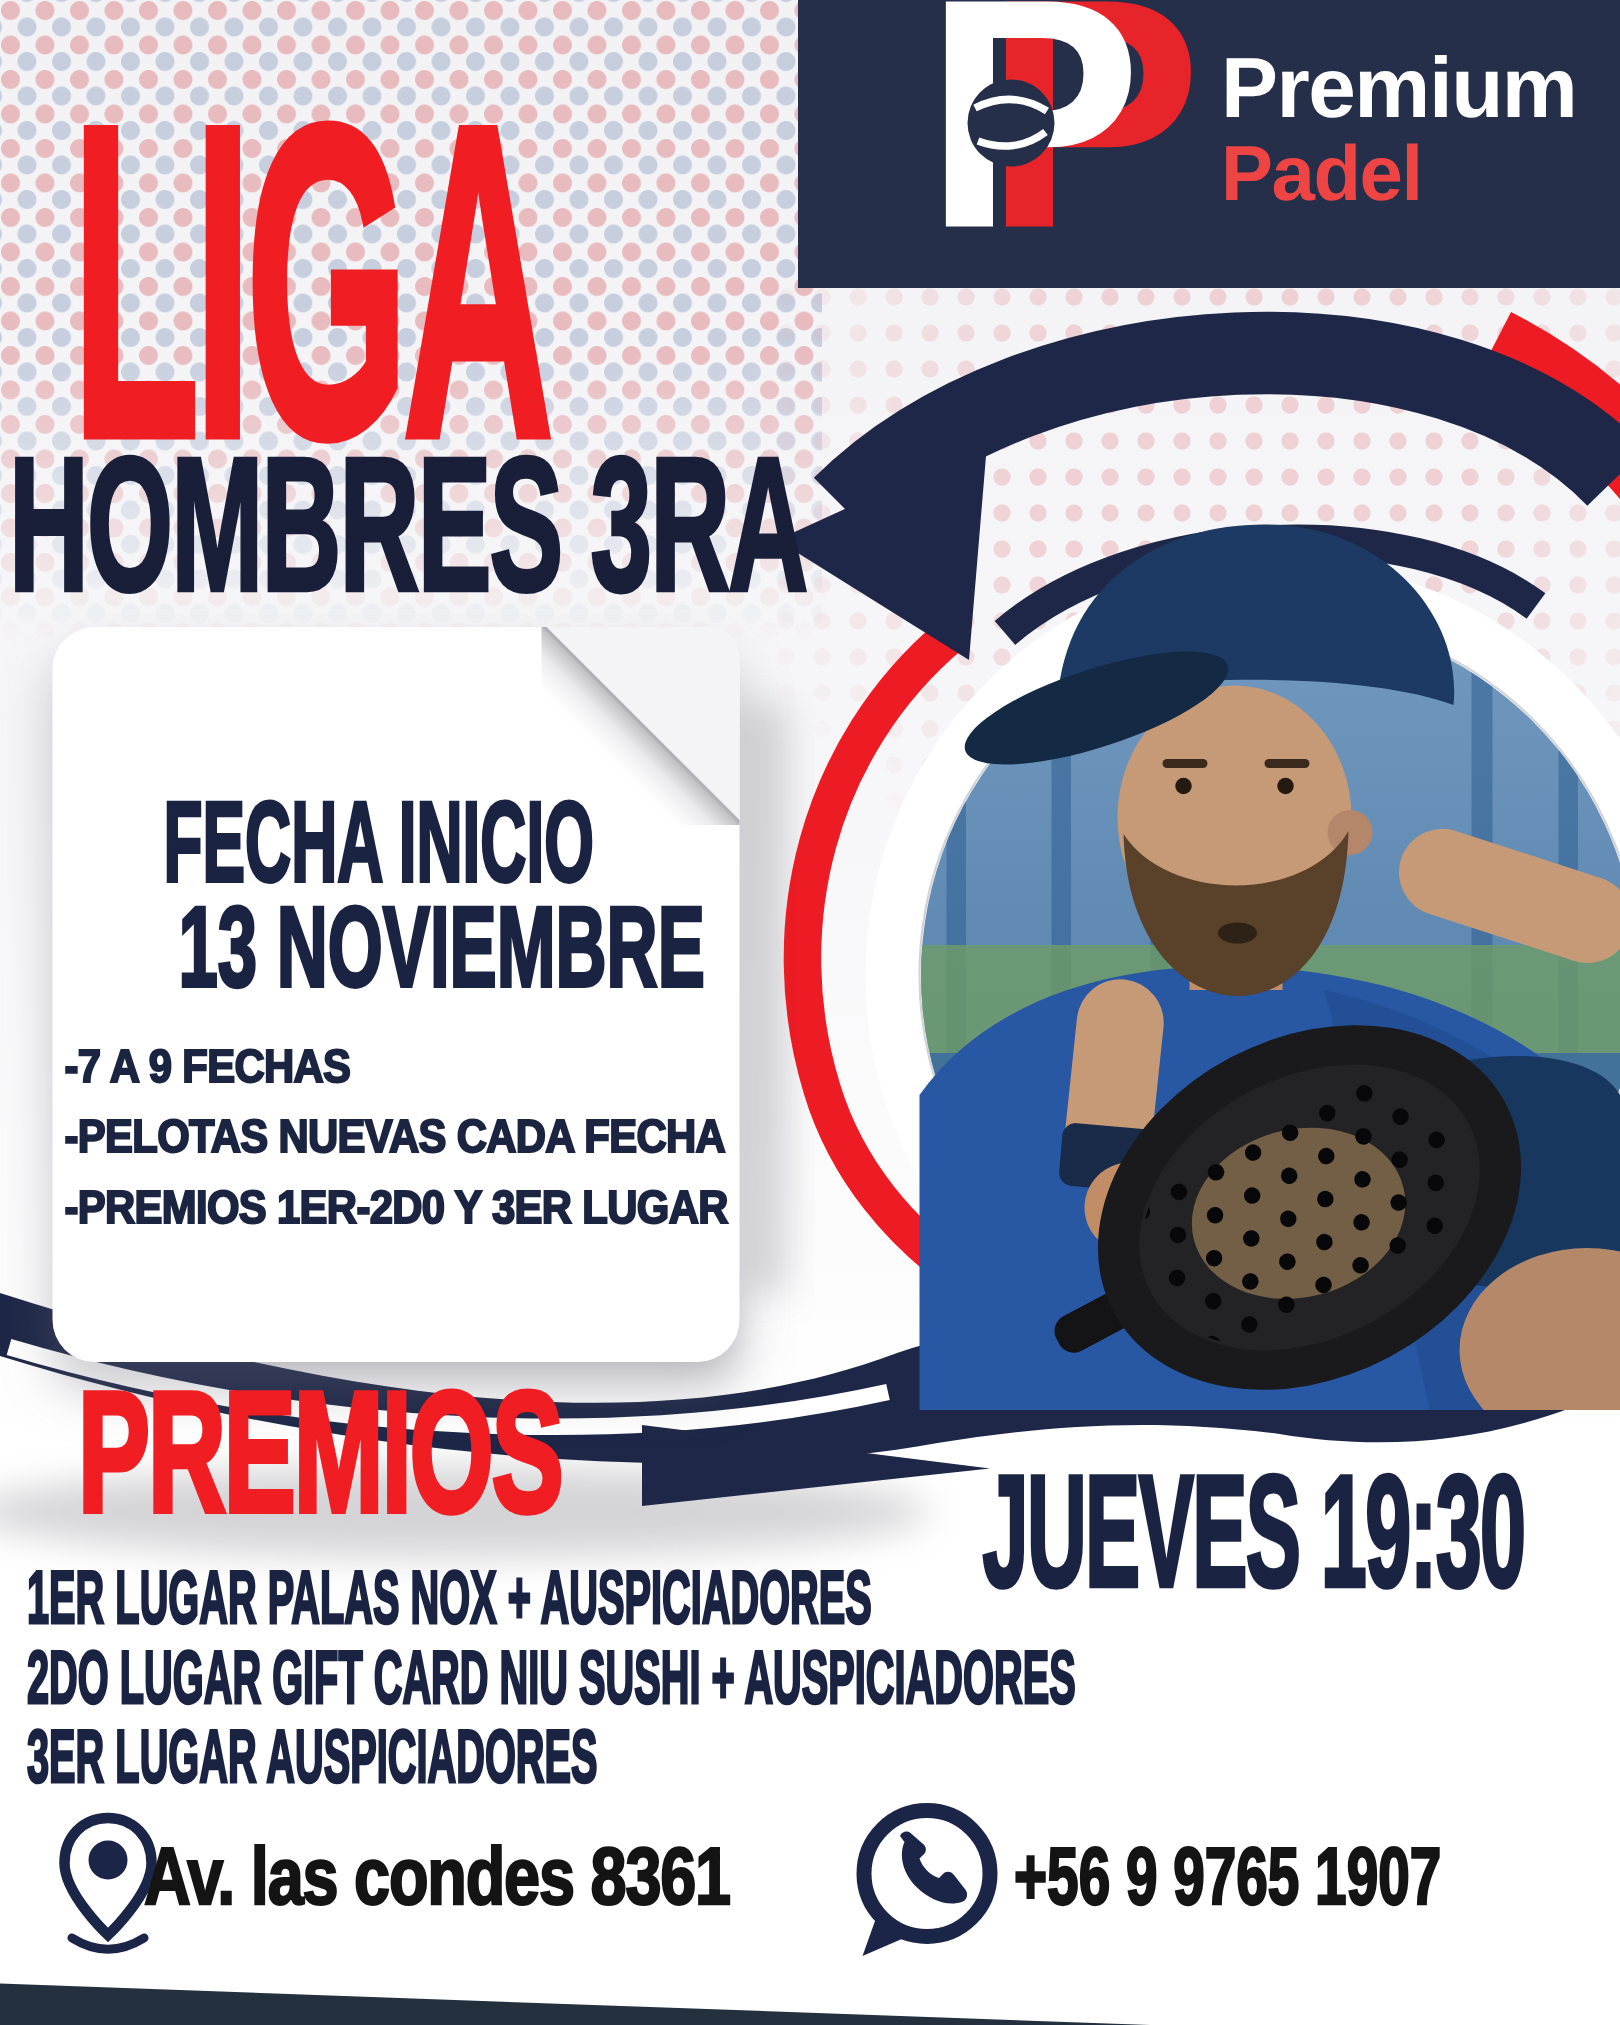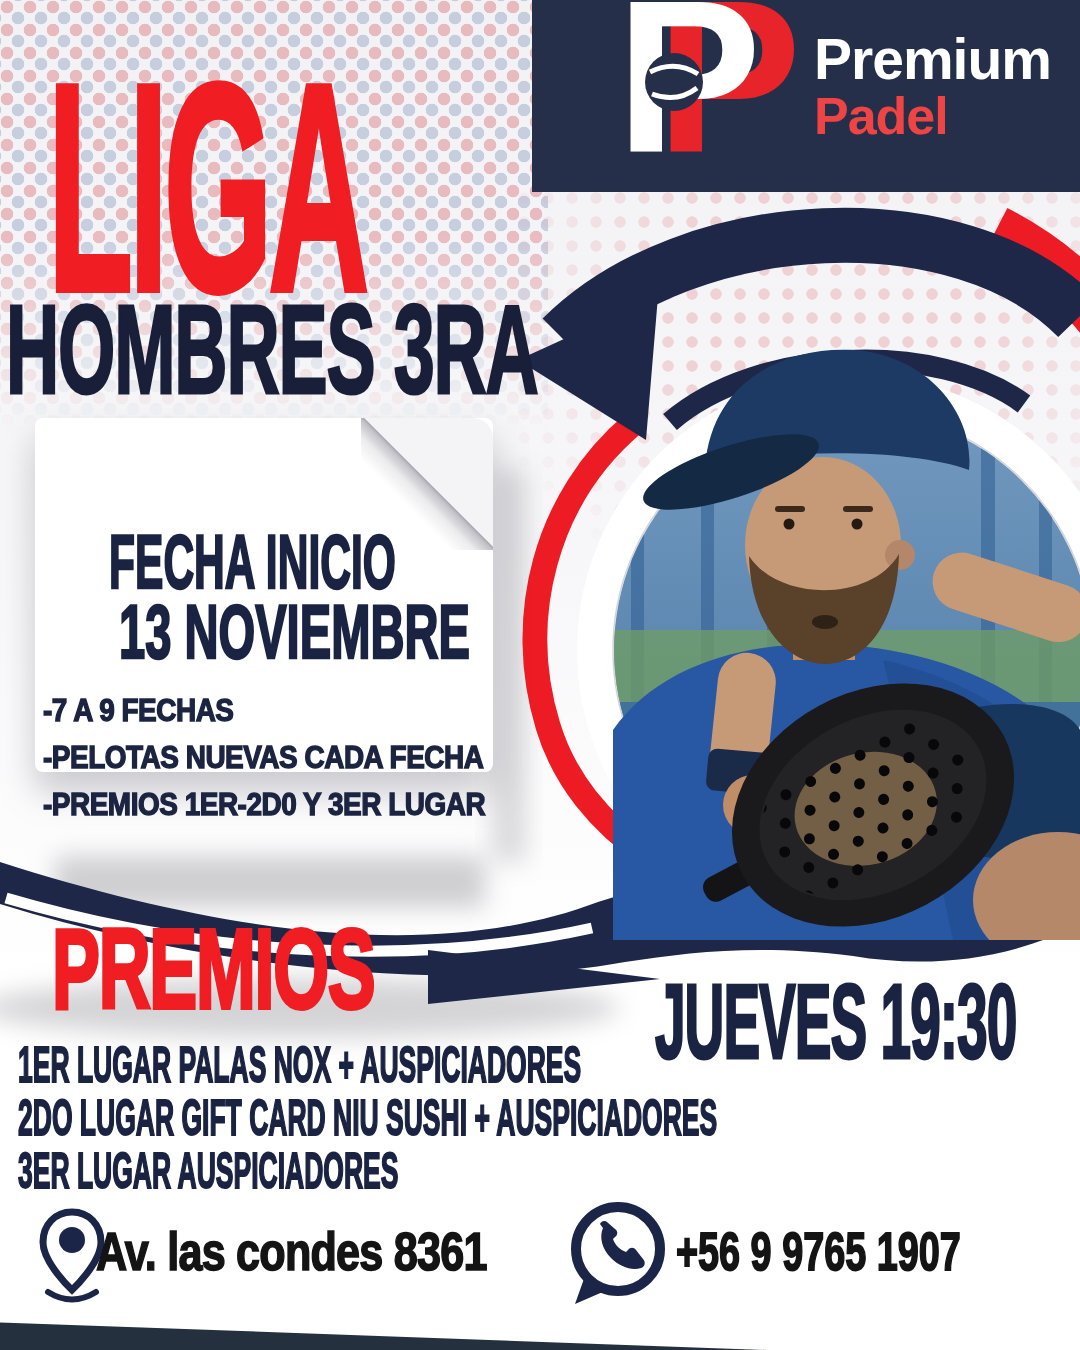--- a/index.html
+++ b/index.html
@@ -39,21 +39,21 @@
   .cnd{position:absolute;display:inline-block;transform-origin:0 0;white-space:nowrap;font-weight:700;line-height:1;}
   .t-liga{left:48px;top:40px;font-size:296px;color:#f01d23;letter-spacing:-8px;transform:scaleX(.47);-webkit-text-stroke:6px #f01d23;}
   .t-hombres{left:6px;top:286px;font-size:127px;color:#191f38;letter-spacing:-2px;transform:scaleX(.58);-webkit-text-stroke:3px #191f38;}
   .t-premios{left:52px;top:912px;font-size:114px;color:#f01d23;letter-spacing:-2px;transform:scaleX(.63);-webkit-text-stroke:4px #f01d23;}
   .t-jueves{left:655px;top:968px;font-size:106px;color:#1b2343;letter-spacing:-2px;transform:scaleX(.52);-webkit-text-stroke:3px #1b2343;}
   .t-prize{font-size:50px;color:#1b2343;letter-spacing:0;transform:scaleX(.53);-webkit-text-stroke:2px #1b2343;}
   .t-prize.p1{left:18px;top:1040px;}
   .t-prize.p2{left:18px;top:1093px;}
   .t-prize.p3{left:18px;top:1146px;}
   
-  .card{position:absolute;left:35px;top:418px;width:458px;height:354px;background:#ffffff;border-radius:8px;
+  .card{position:absolute;left:35px;top:418px;width:458px;height:490px;background:#ffffff;border-radius:28px;
         box-shadow:0 20px 34px rgba(110,110,122,.35);}
   .curl{position:absolute;top:0;right:0;width:132px;height:132px;border-top-right-radius:20px;
         background:linear-gradient(45deg,#ffffff 34%,#ececee 43%,#c2c2c8 49.5%,#a9a9b0 51%,#f4f4f6 51.5%,#f4f4f6 100%);}
   .t-fecha1{left:74px;top:106px;font-size:76px;color:#1b2343;transform:scaleX(.56);-webkit-text-stroke:2.5px #1b2343;}
   .t-fecha2{left:84px;top:176px;font-size:76px;color:#1b2343;transform:scaleX(.62);-webkit-text-stroke:2.5px #1b2343;}
   .t-bullet{font-size:31px;color:#1b2440;letter-spacing:-.5px;transform:scaleX(.9);-webkit-text-stroke:1.4px #1b2440;}
   .t-bullet.b0{left:8px;top:277px;}
   .t-bullet.b1{left:8px;top:324px;}
   .t-bullet.b2{left:8px;top:371px;}
   

